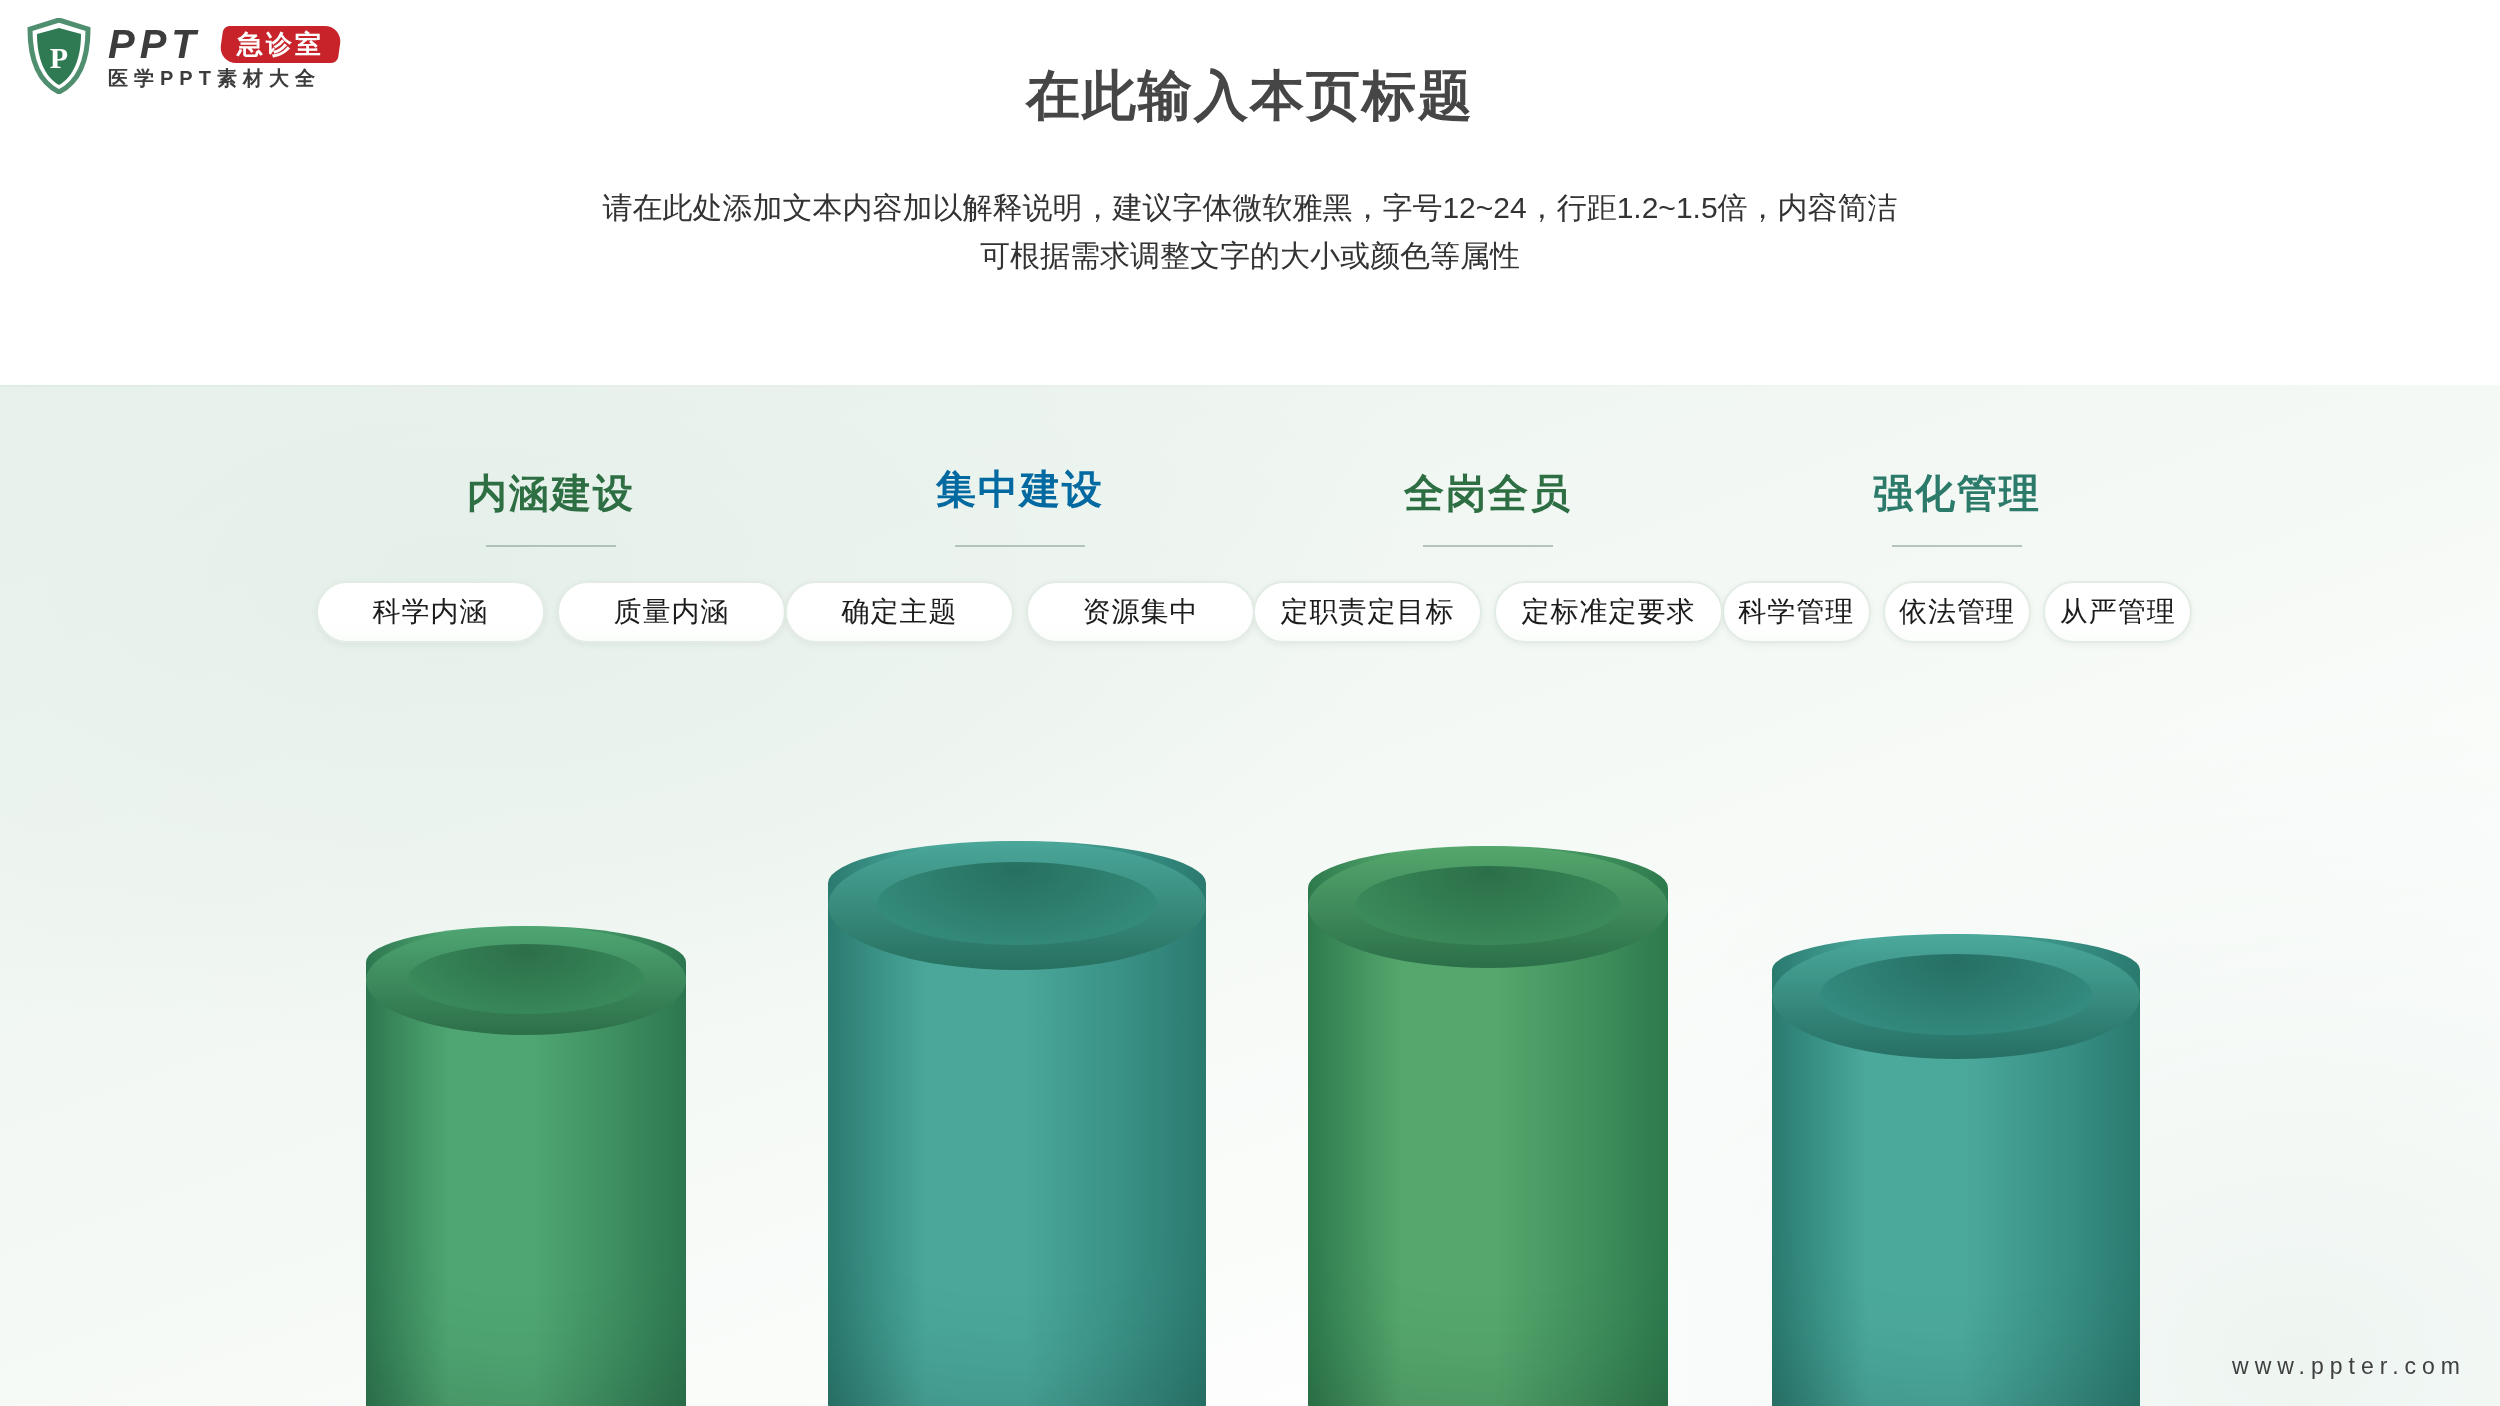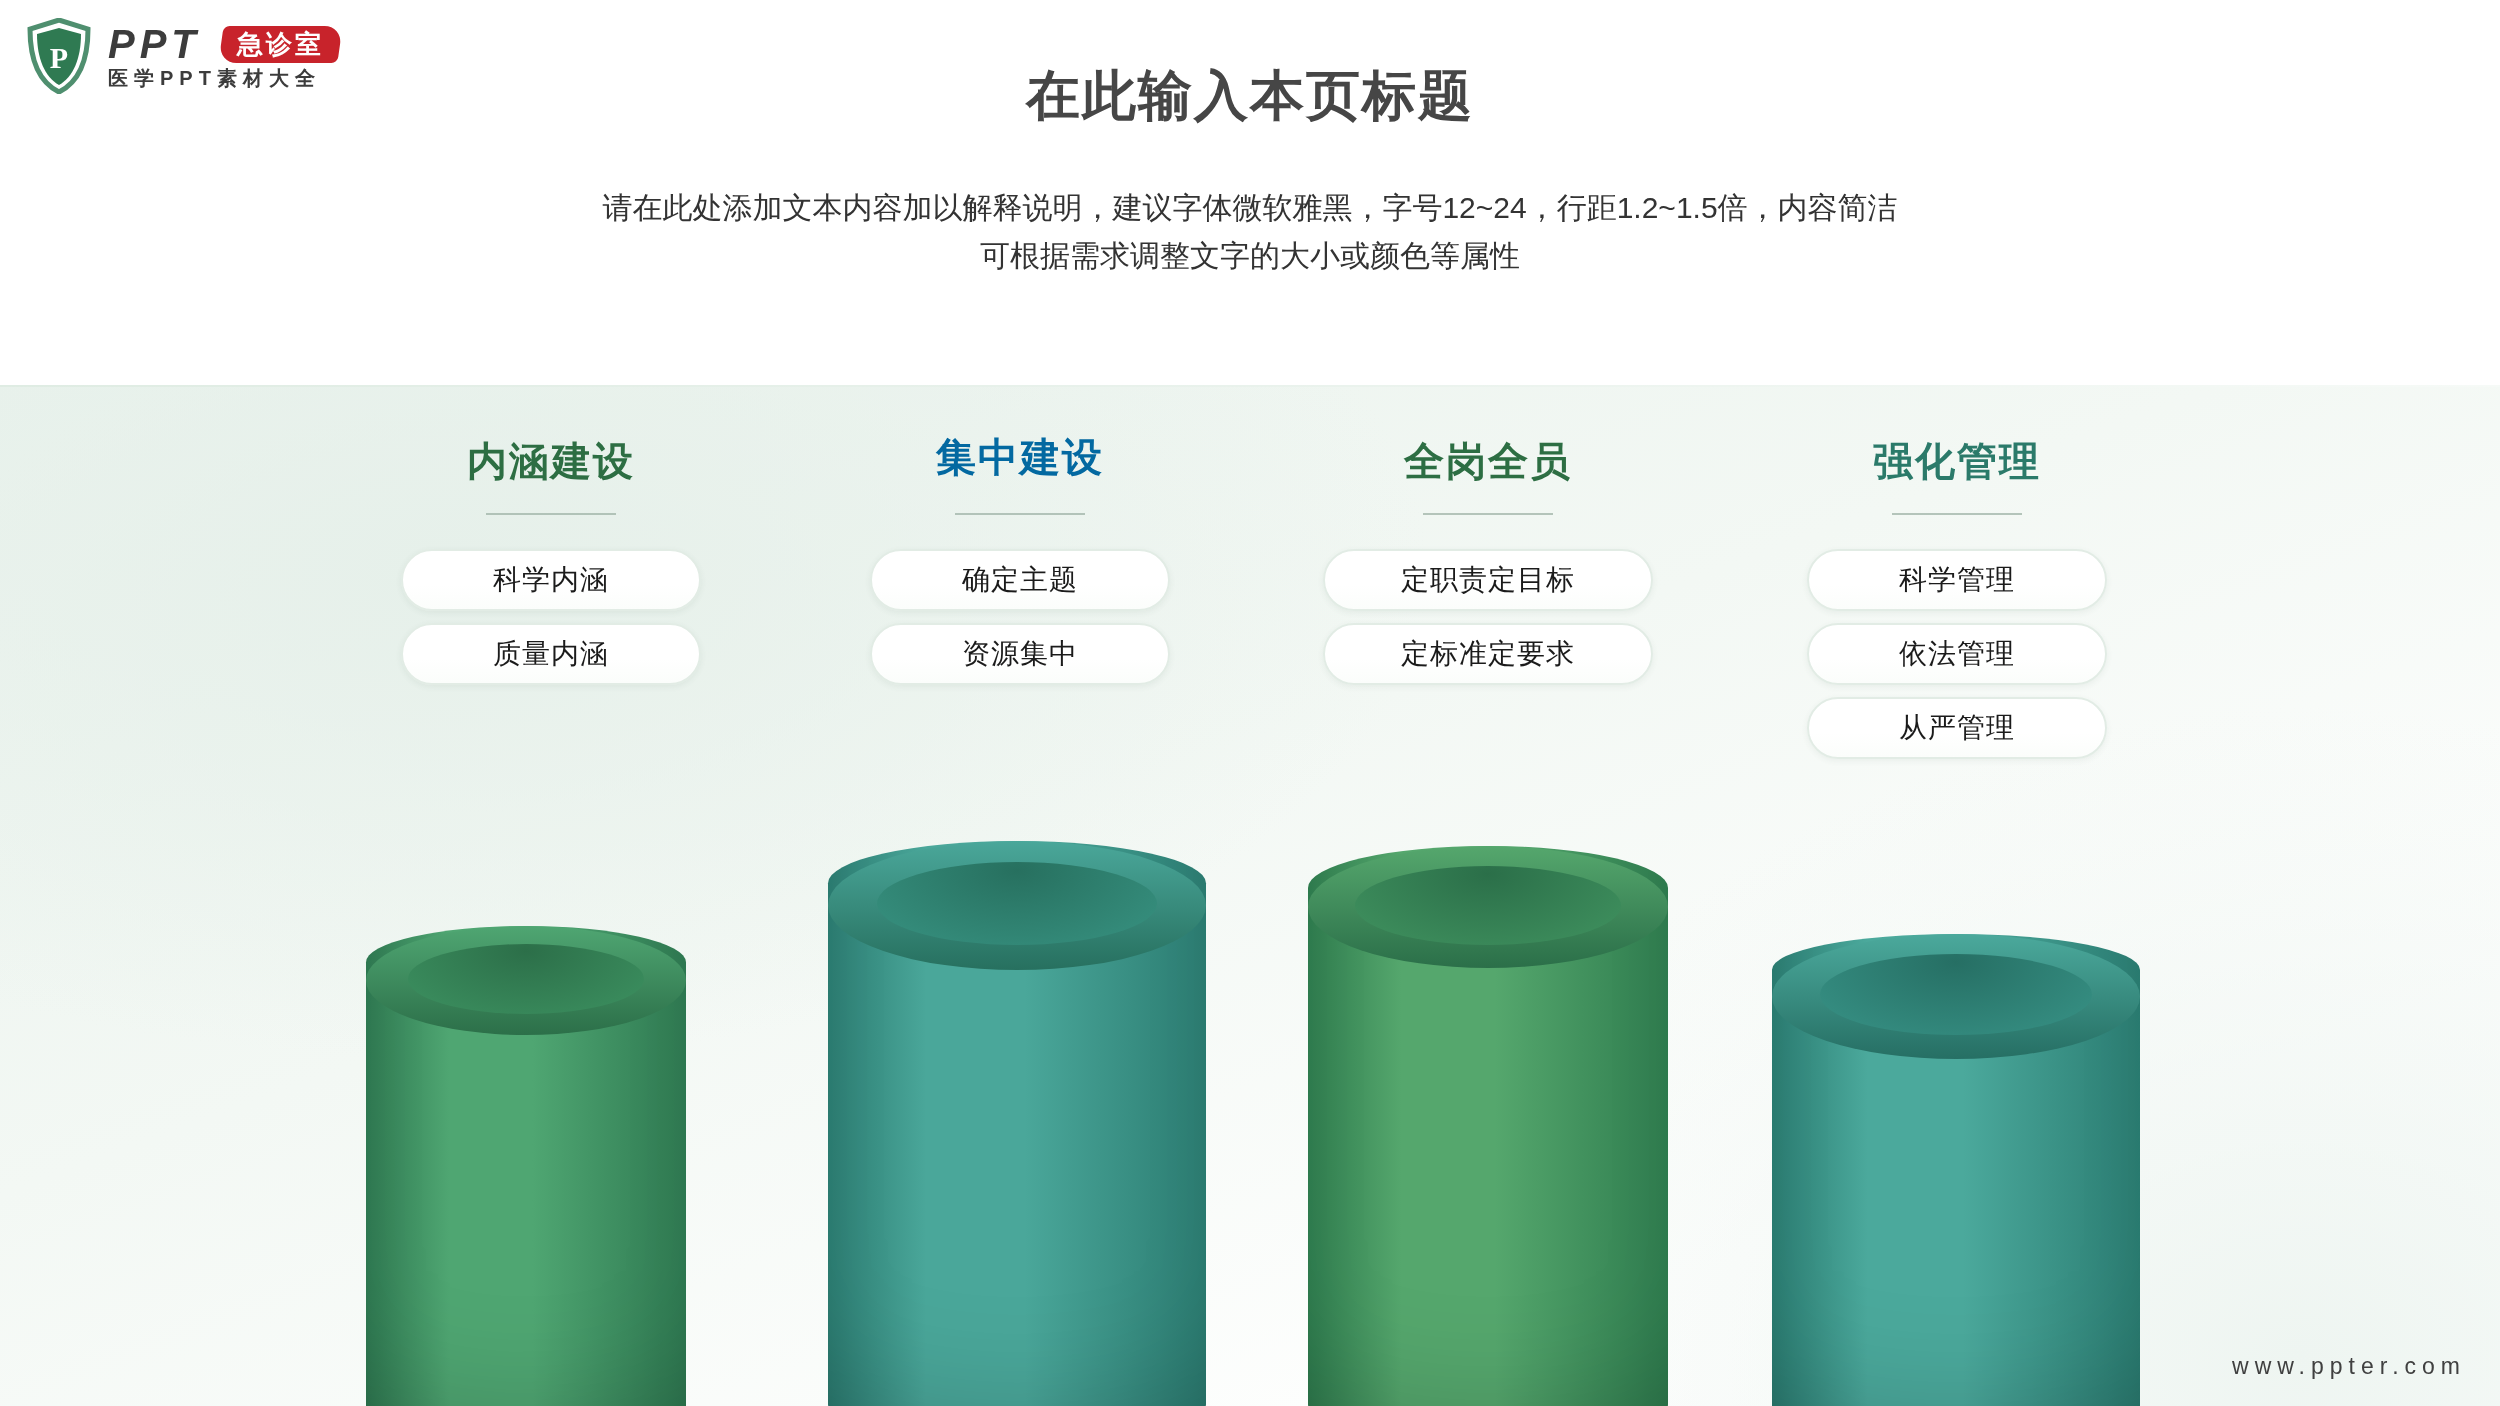--- a/index.html
+++ b/index.html
@@ -95,30 +95,30 @@
   .column.c1 { left: 785px; }
   .column.c2 { left: 1253px; }
   .column.c3 { left: 1722px; }
 
   .col-heading {
     text-align: center;
     font-size: 40px;
     font-weight: bold;
     letter-spacing: 2px;
     line-height: 1;
-    margin-top: 56px;
+    margin-top: 88px;
   }
   .col-rule {
     width: 130px; height: 2px;
     margin: 32px auto 0 auto;
     background: #9fb3a7;
     opacity: .75;
   }
 
-  .pills { margin-top: 34px; display: flex; flex-direction: column; align-items: center; gap: 12px; }
+  .pills { margin-top: 34px; display: flex; flex-direction: row; align-items: center; gap: 12px; }
   .pill {
     width: 300px; height: 62px;
     border-radius: 34px;
     background: linear-gradient(180deg, #ffffff 0%, #ffffff 58%, #fbfdfb 100%);
     border: 2px solid #e2ece5;
     box-shadow: 0 2px 6px rgba(60,90,70,.07);
     display: flex; align-items: center; justify-content: center;
     font-size: 28px;
     color: #1b1b1b;
     letter-spacing: 1px;

